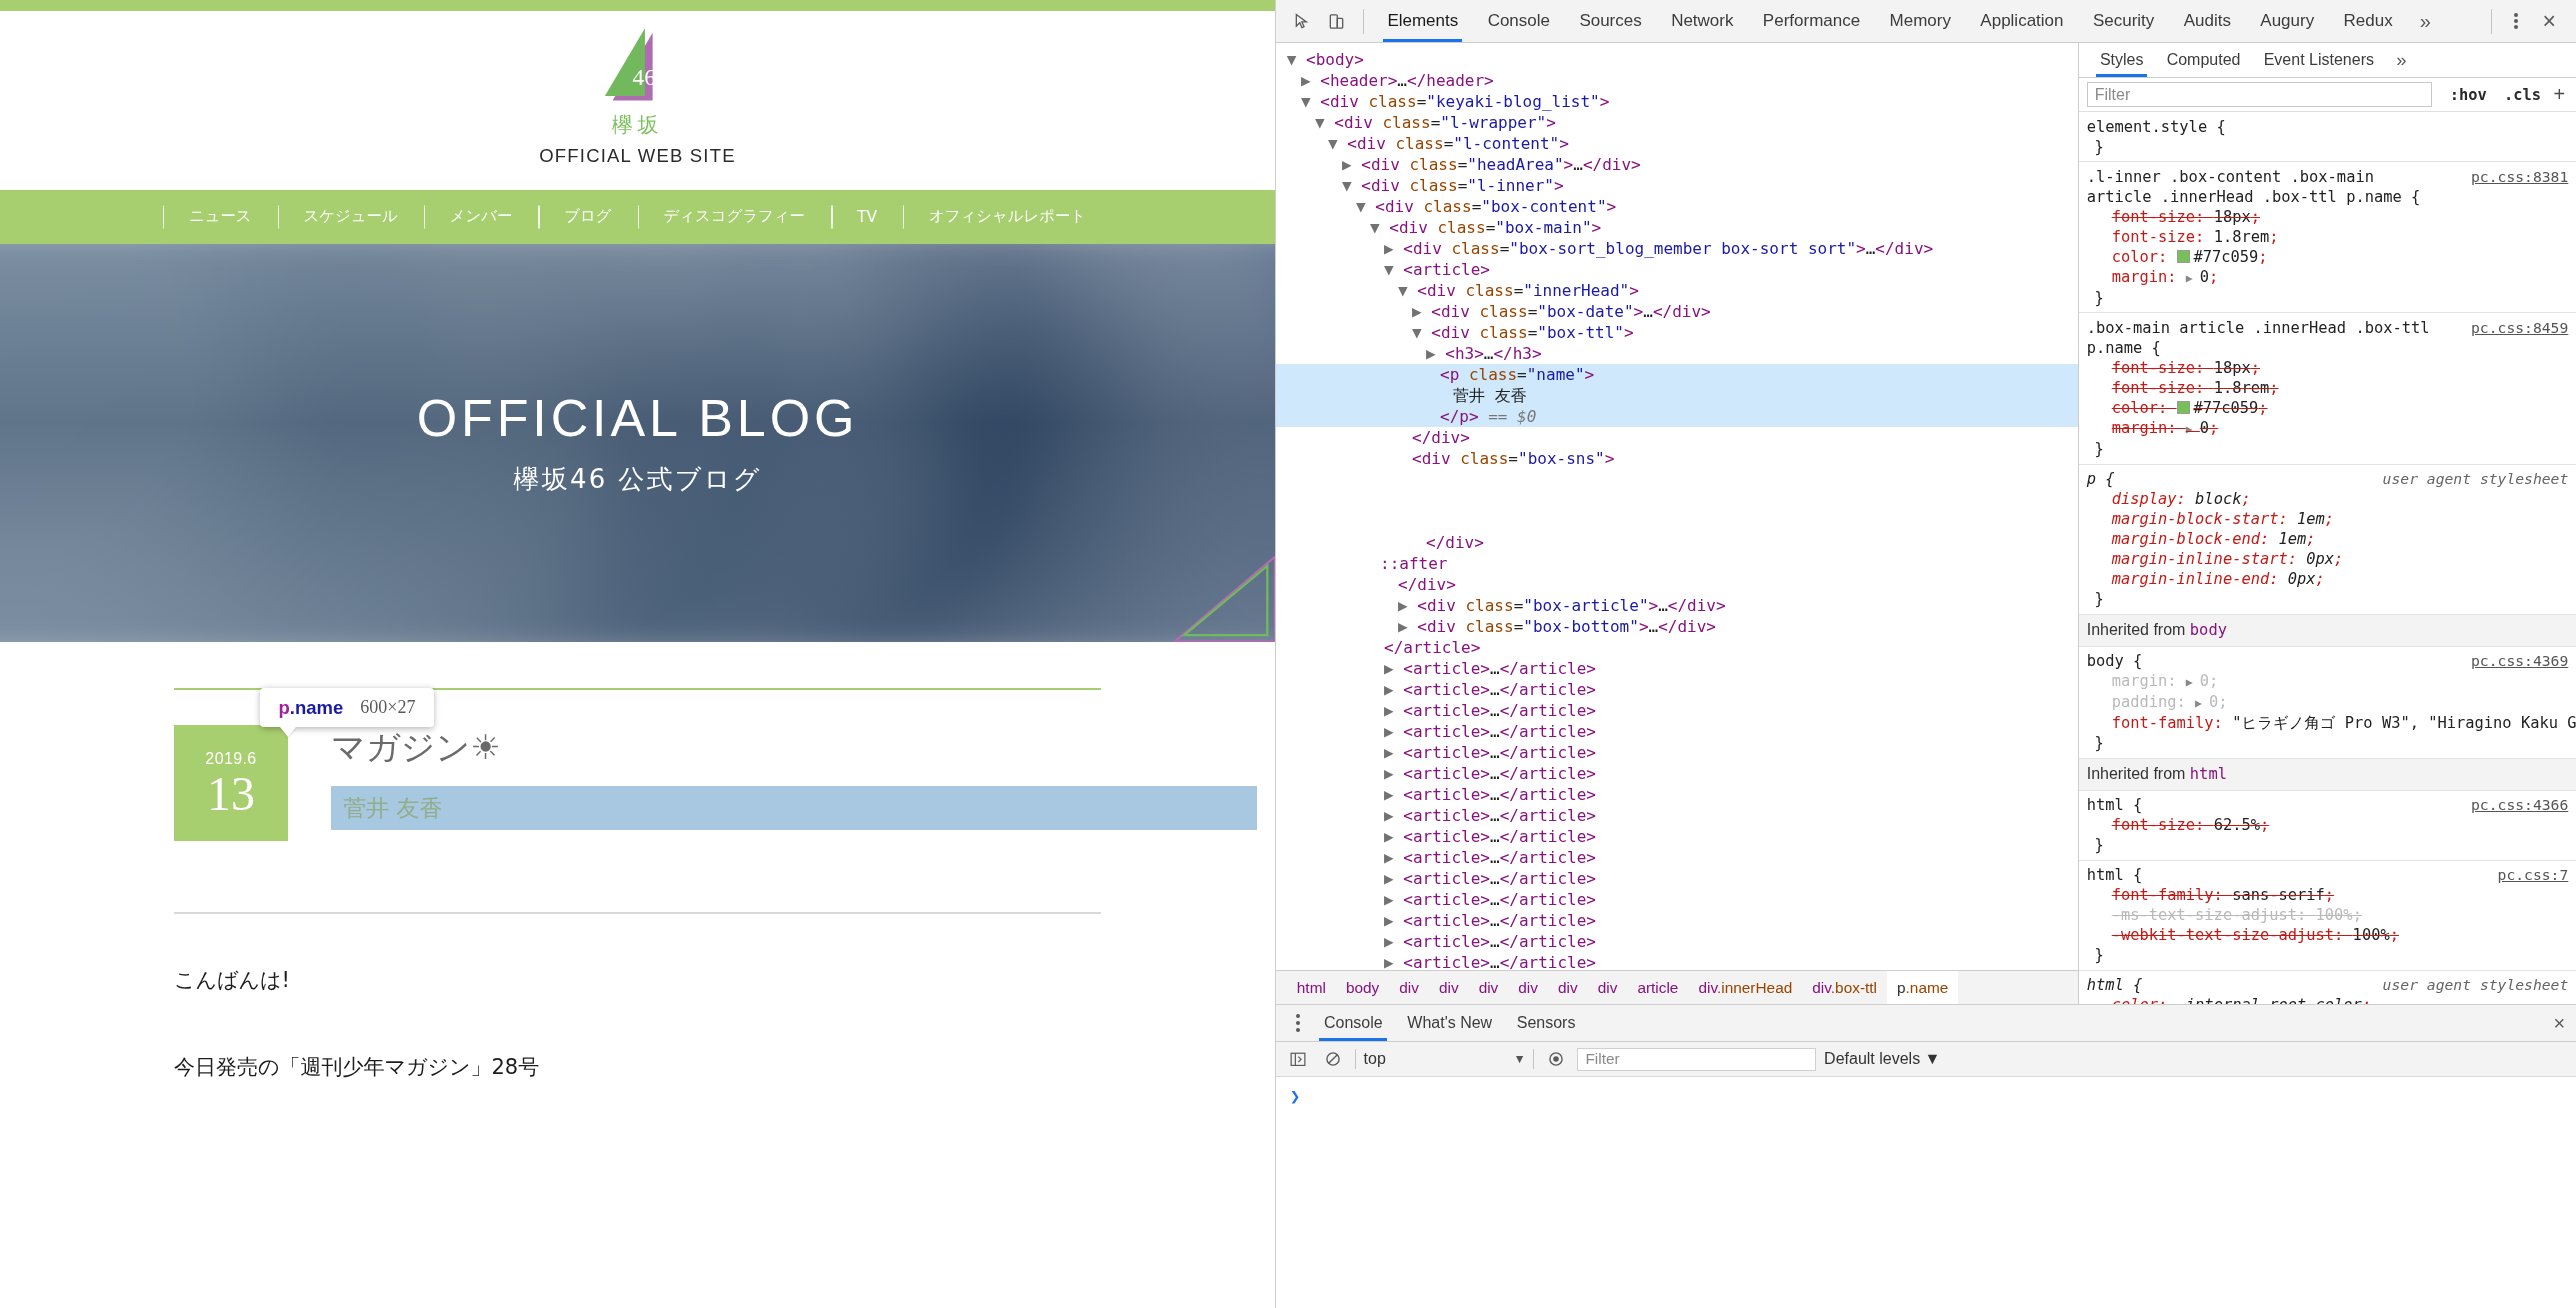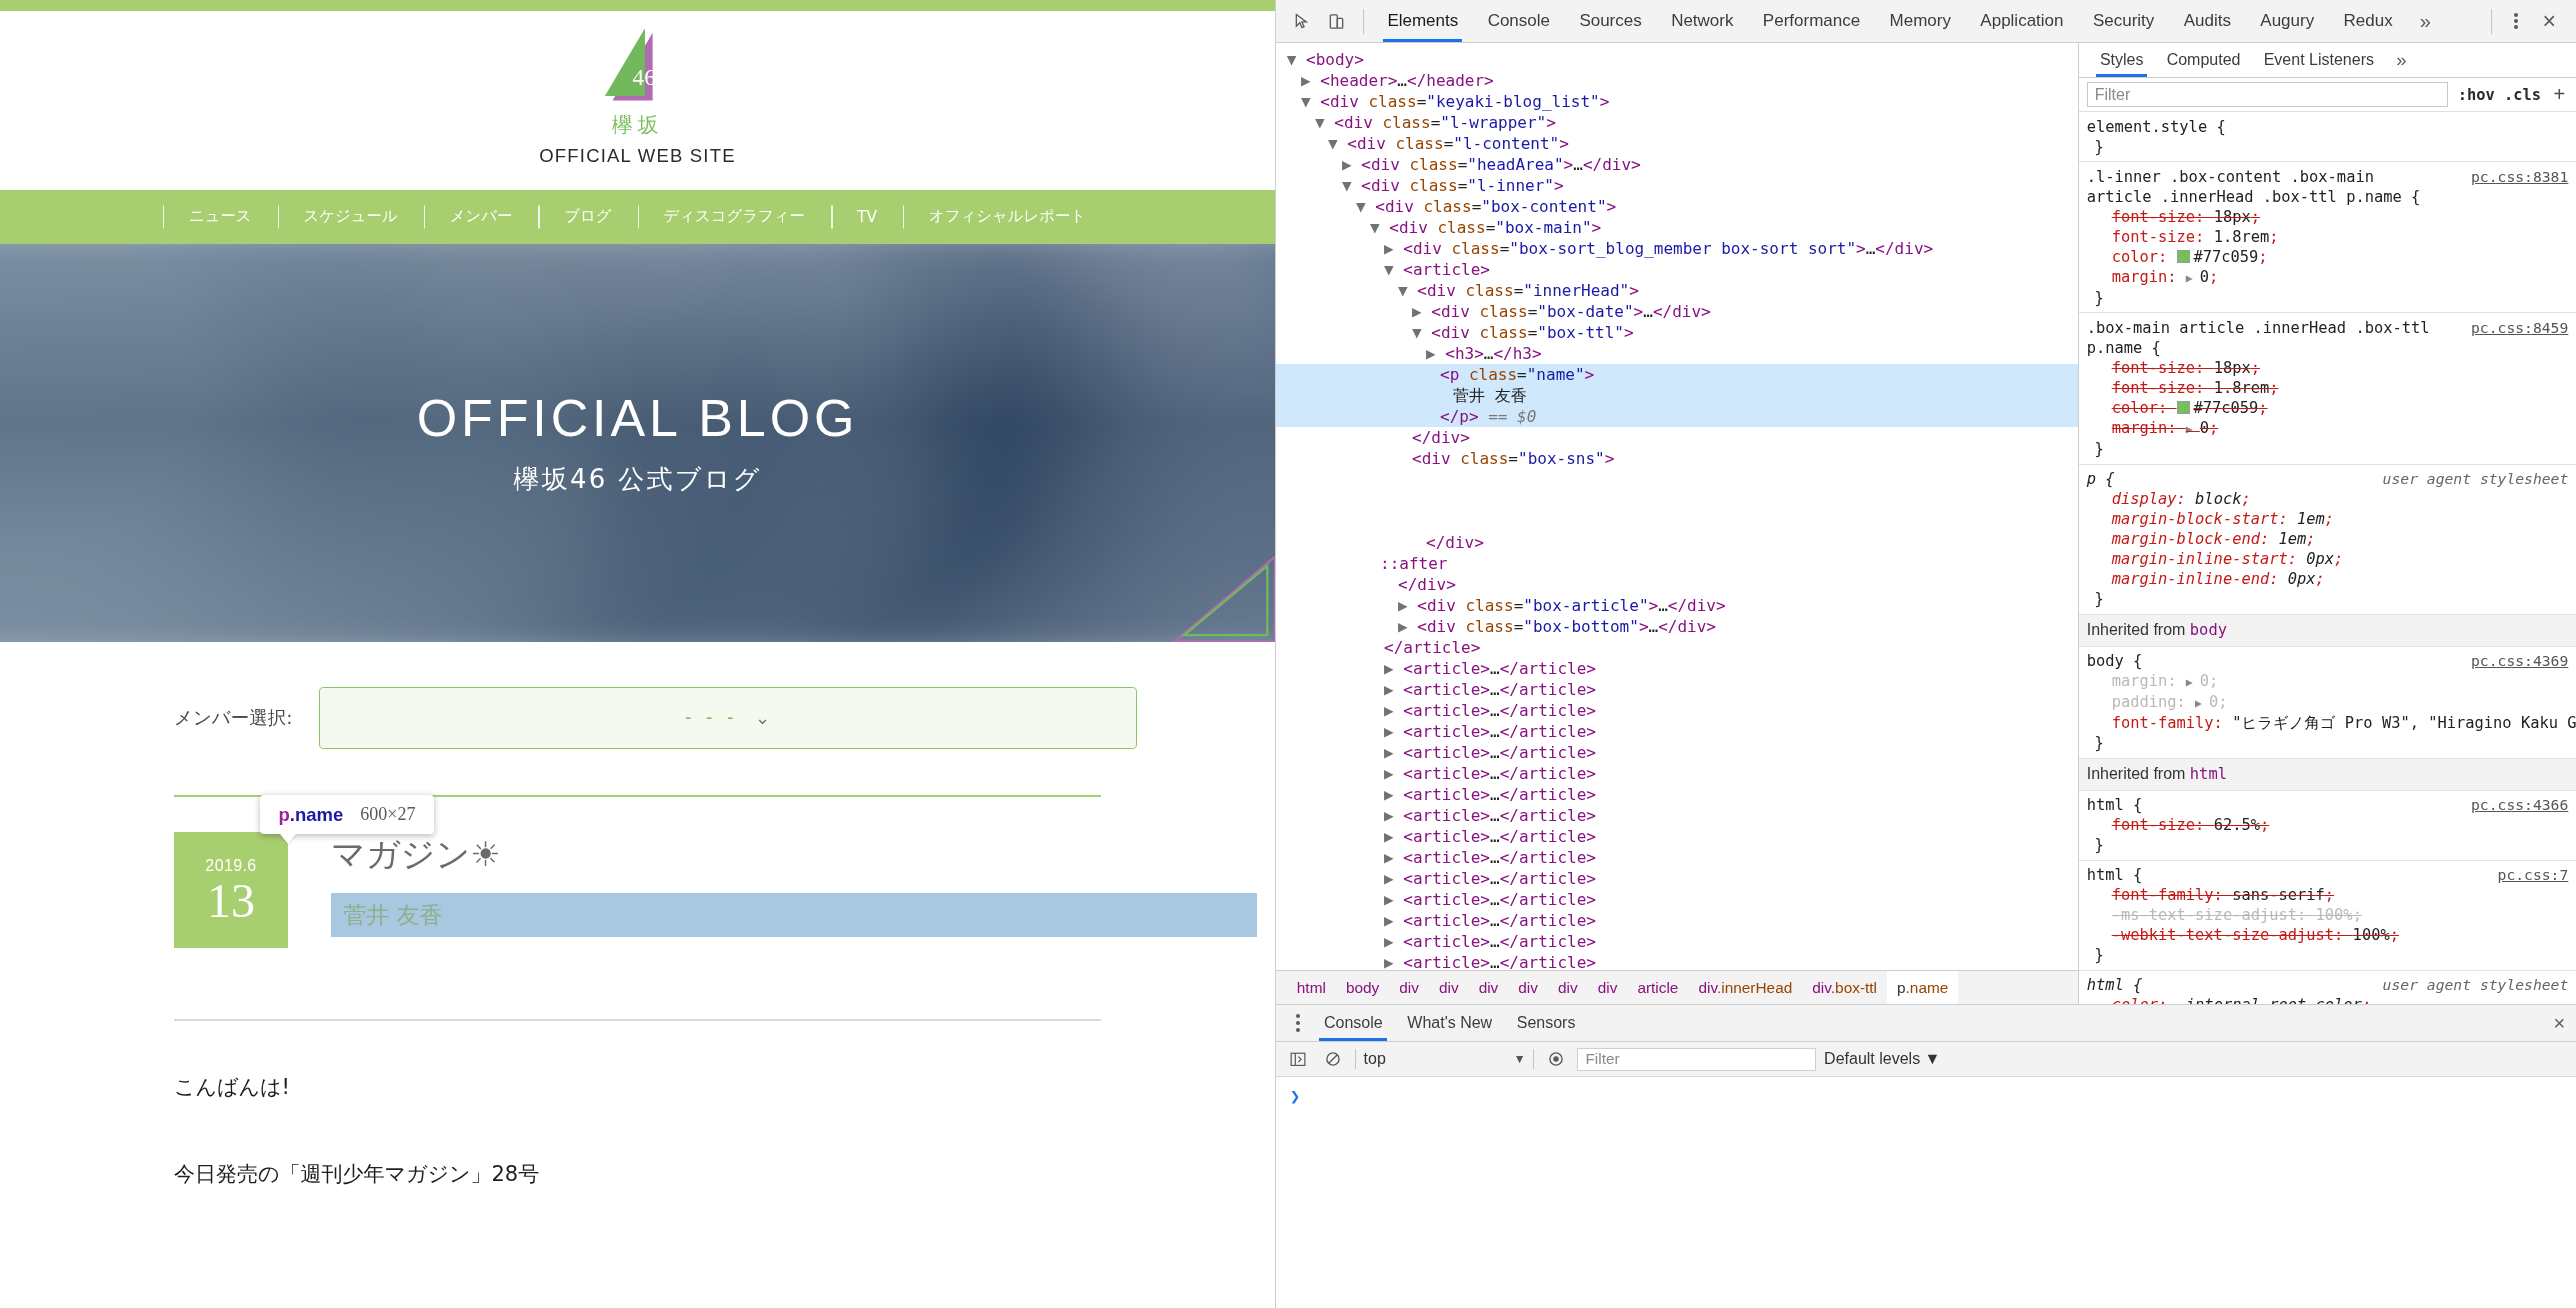--- a/index.html
+++ b/index.html
@@ -123,21 +123,21 @@
 
   
   .styles-pane { flex:1; display:flex; flex-direction:column; min-width:0; }
   .styles-tabs { height:35px; background:#fff; border-bottom:0.8px solid #cdcdcd; display:flex; align-items:center; padding-left:9.3px; flex:none; }
   .st-tab { padding:0 11.6px; height:100%; display:flex; align-items:center; font-size:16px; color:#3c3c3c; cursor:pointer; position:relative; white-space:nowrap; }
   .st-tab.sel:after { content:""; position:absolute; left:7.7px; right:7.7px; bottom:0; height:3.1px; background:#1a73e8; }
   .st-more { padding:0 10.8px; color:#5a5a5a; font-size:18.5px; cursor:pointer; }
 
   .filter-row { height:34px; display:flex; align-items:center; padding:0 7.7px; border-bottom:0.8px solid #e0e0e0; flex:none; gap:9.3px; }
   .filter-input { flex:1; height:25px; border:0.8px solid #c9c9c9; background:#fff; display:flex; align-items:center; padding:0 7px; color:#8a8a8a; font-size:16px; cursor:text; }
-  .fr-btn { font-size:15.4px; color:#2b2b2b; font-weight:bold; cursor:pointer; white-space:nowrap; font-family:"DejaVu Sans Mono", monospace; }
+  .fr-btn { font-size:15.4px; color:#2b2b2b; font-weight:bold; cursor:pointer; white-space:nowrap; font-family:"DejaVu Sans Mono", monospace;margin-left:8px; }
   .fr-plus { font-size:20px; color:#4a4a4a; cursor:pointer; padding:0 3.1px; }
 
   .styles-scroll { flex:1; overflow:hidden; font-family:"DejaVu Sans Mono", monospace; font-size:15.4px; line-height:20px; }
   .rule { border-bottom:0.8px solid #e3e3e3; padding:4.6px 0 4.6px 7.7px; position:relative; }
   .rule-head { display:flex; justify-content:space-between; padding-right:7.7px; }
   .sel-txt { color:#222; white-space:pre-wrap; max-width:75%; }
   .src { color:#555; text-decoration:underline; white-space:nowrap; font-size:14.7px; }
   .src.ua { color:#666; font-style:italic; text-decoration:none; }
   .decl { padding-left:25px; color:#c41a16; white-space:pre; }
   .decl .pv { color:#222; }
@@ -209,27 +209,20 @@
         <div class="hero-t1">OFFICIAL BLOG</div>
         <div class="hero-t2">欅坂46 公式ブログ</div>
       </div>
       <svg class="hero-deco" viewBox="0 0 150 130">
         <polygon points="10,120 140,120 140,10" fill="none" stroke="#b06cb0" stroke-width="3"></polygon>
         <polygon points="22,112 130,112 130,22" fill="none" stroke="#72b85c" stroke-width="3"></polygon>
       </svg>
     </div>
 
     <div class="content-area">
-      <div class="selector-row">
-        <div class="selector-label">メンバー選択:</div>
-        <div class="selector-box">
-          <span class="selector-value">- - -</span>
-          <span class="selector-caret">⌄</span>
-        </div>
-      </div>
 
       <div class="divider"></div>
 
       <div class="post">
         <div class="date-badge">
           <div class="ym">2019.6</div>
           <div class="d">13</div>
         </div>
         <div class="post-head">
           <div class="post-title">マガジン☀</div>

